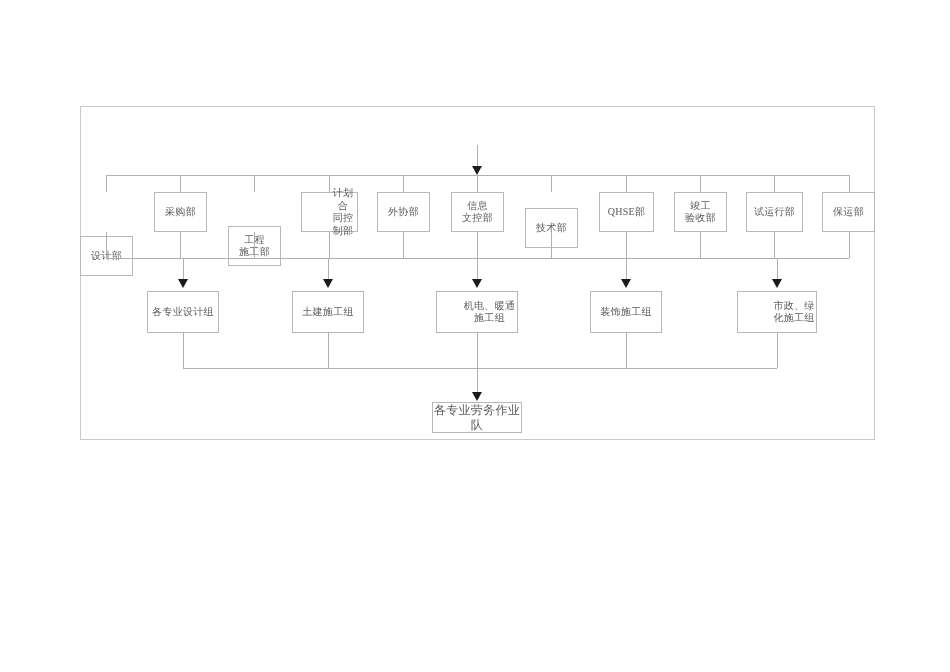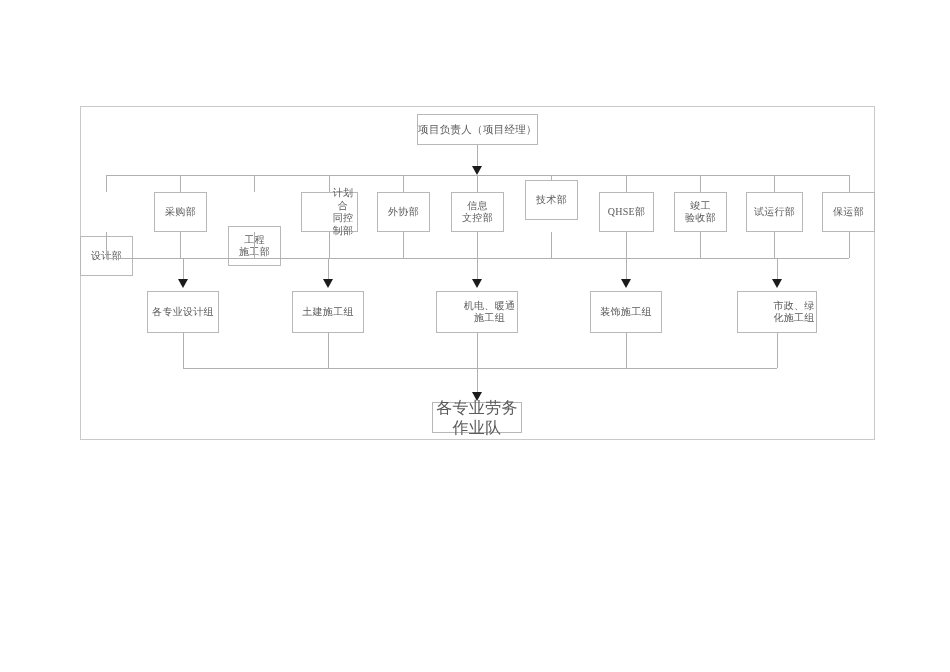--- a/index.html
+++ b/index.html
@@ -52,21 +52,21 @@
   .node-manager {
     font-size: 10.5px;
   }
   .node-dept {
     font-size: 10px;
   }
   .node-group {
     font-size: 10px;
   }
   .node-crew {
-    font-size: 16px;
+    font-size: 12px;
   }
 
   
   .line-h {
     position: absolute;
     height: 0;
     border-top: 1px solid #b0b0b0;
   }
   .line-v {
     position: absolute;
@@ -82,21 +82,20 @@
     border-top: 9px solid #1b1b1b;
   }
 </style>
 </head>
 <body>
 
 <div id="org-chart-canvas">
 
   <div class="outer-frame"></div>
 
-  <div class="node node-manager" style="left:417px; top:114px; width:121px; height:31px;">项目负责人（项目经理）</div>
 
   <div class="line-v" style="left:477px; top:145px; height:24px;"></div>
   <div class="arrow-down" style="left:472px; top:166px;"></div>
 
   <div class="line-h" style="left:106px; top:175px; width:743px;"></div>
 
   <div class="line-v" style="left:106px; top:175px; height:17px;"></div>
   <div class="line-v" style="left:180px; top:175px; height:17px;"></div>
   <div class="line-v" style="left:254px; top:175px; height:17px;"></div>
   <div class="line-v" style="left:329px; top:175px; height:17px;"></div>
@@ -110,21 +109,21 @@
 
   <div class="node node-dept" style="left:80px;  top:192px; width:53px; height:40px;margin-top:44px;">设计部</div>
   <div class="node node-dept" style="left:154px; top:192px; width:53px; height:40px;">采购部</div>
   <div class="node node-dept" style="left:228px; top:192px; width:53px; height:40px;margin-top:34px;">工程
 施工部</div>
   <div class="node node-dept" style="left:301px; top:192px; width:57px; height:40px;padding-left:27px;">计划合
 同控制部</div>
   <div class="node node-dept" style="left:377px; top:192px; width:53px; height:40px;">外协部</div>
   <div class="node node-dept" style="left:451px; top:192px; width:53px; height:40px;">信息
 文控部</div>
-  <div class="node node-dept" style="left:525px; top:180px; width:53px; height:40px;">技术部</div>
+  <div class="node node-dept" style="left:525px; top:208px; width:53px; height:40px;">技术部</div>
   <div class="node node-dept" style="left:599px; top:192px; width:55px; height:40px;">QHSE部</div>
   <div class="node node-dept" style="left:674px; top:192px; width:53px; height:40px;">竣工
 验收部</div>
   <div class="node node-dept" style="left:746px; top:192px; width:57px; height:40px;">试运行部</div>
   <div class="node node-dept" style="left:822px; top:192px; width:53px; height:40px;">保运部</div>
 
   <div class="line-v" style="left:106px; top:232px; height:26px;"></div>
   <div class="line-v" style="left:180px; top:232px; height:26px;"></div>
   <div class="line-v" style="left:254px; top:232px; height:26px;"></div>
   <div class="line-v" style="left:329px; top:232px; height:26px;"></div>

